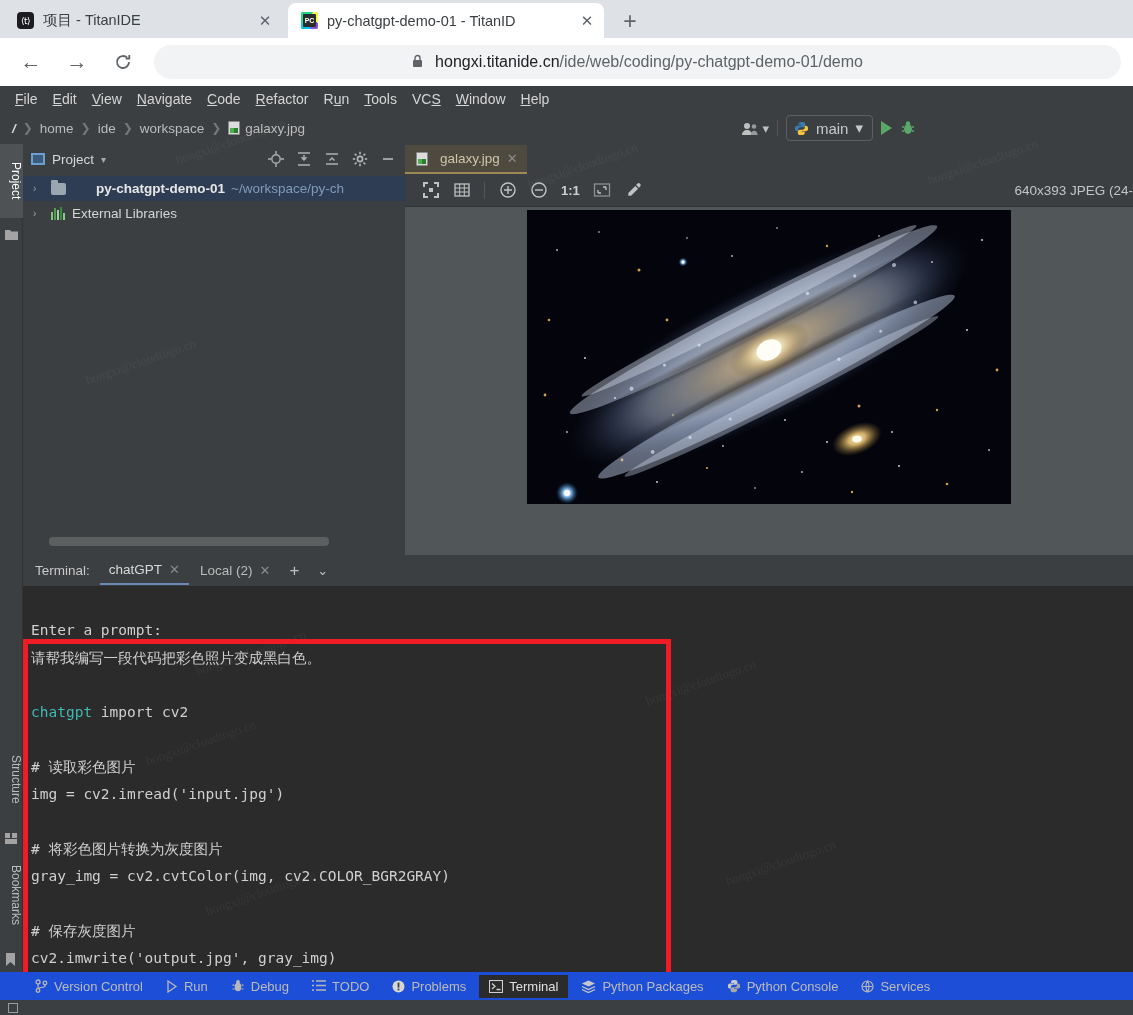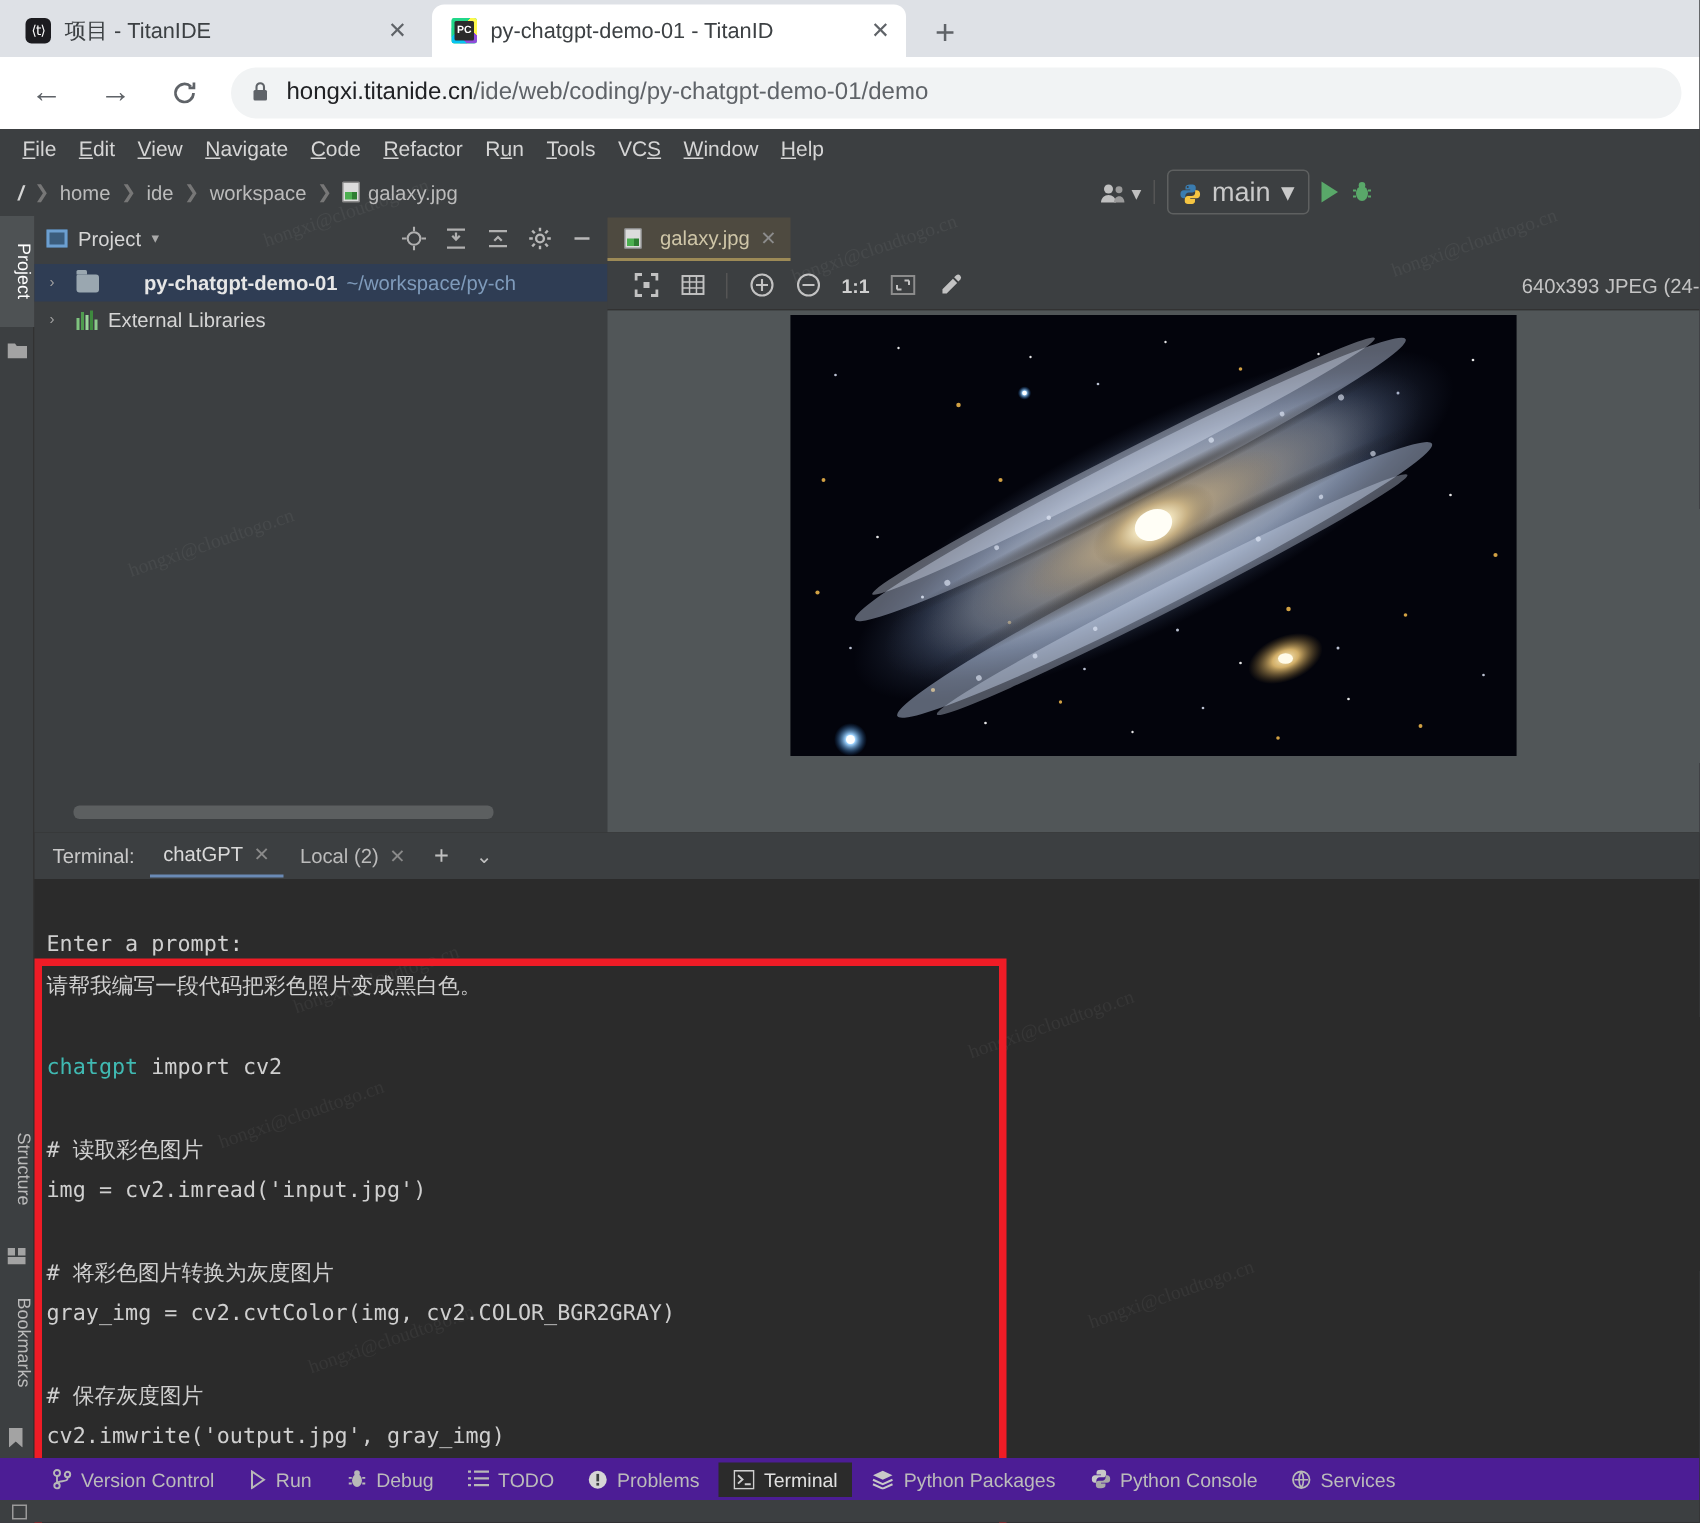--- a/index.html
+++ b/index.html
@@ -68,21 +68,21 @@
   }
   .navbtn {
     width: 38px; height: 38px; margin-left: 8px;
     display: flex; align-items: center; justify-content: center;
     font-size: 21px; color: #5f6368;
   }
   .navbtn.first { margin-left: 12px; }
   .omnibox {
     flex: 1; height: 34px; margin: 0 12px 0 12px;
     background: #f1f3f4; border-radius: 18px;
-    display: flex; align-items: center; padding: 0 14px; gap: 12px;
+    display: flex; align-items: center; padding: 0 14px; gap: 12px; justify-content: center;
   }
   .lock-ico { font-size: 13px; color: #5f6368; }
   .url { font-size: 16px; color: #202124; white-space: nowrap; }
   .url .dim { color: #5f6368; }
 
   
   .ide {
     position: absolute; left: 0; top: 86px; width: 922px; height: 929px;
     background: #3c3f41; color: #bbbbbb;
   }
@@ -113,21 +113,21 @@
     background: linear-gradient(90deg,#4caf50 0 55%, #2e7d32 55% 100%);
   }
   .toolbar-right {
     position: absolute; right: 0; top: 26px; height: 32px;
     display: flex; align-items: center; gap: 6px; padding-right: 6px;
   }
   .tb-icon { display: flex; align-items: center; gap: 3px; color: #c0c0c0; font-size: 13px; }
   .runcfg {
     display: flex; align-items: center; gap: 7px;
     border: 1px solid #5e6060; border-radius: 4px;
-    padding: 3px 9px 3px 7px; font-size: 18px; color: #c9c9c9;
+    padding: 3px 9px 3px 7px; font-size: 15px; color: #c9c9c9;
   }
   .py-ico {
     width: 15px; height: 15px; position: relative; flex: 0 0 15px;
   }
   .vsep { width: 1px; height: 16px; background: #555; margin: 0 2px; }
 
   
   .leftstrip {
     position: absolute; left: 0; top: 58px; width: 23px; height: 871px;
     background: #3c3f41; border-right: 1px solid #323232;
@@ -248,21 +248,21 @@
   }
   .termbody .kw { color: #40b9b2; }
   .redbox {
     position: absolute; left: 23px; top: 553px; width: 648px; height: 386px;
     border: 5px solid #ef1c26; pointer-events: none;
   }
 
   
   .statusbar {
     position: absolute; left: 0; top: 886px; width: 1133px; height: 28px;
-    background: #4c1d95; display: flex; align-items: center;
+    background: #1d4ed8; display: flex; align-items: center;
     padding-left: 25px; gap: 3px; font-size: 13px; color: #bbbbbb;
   }
   .sb {
     display: flex; align-items: center; gap: 6px; padding: 4px 10px;
     white-space: nowrap;
   }
   .sb.active { background: #2b2b2b; color: #e0e0e0; }
   .statusline {
     position: absolute; left: 0; top: 914px; width: 1133px; height: 15px;
     background: #3c3f41; font-size: 12.5px; color: #a8a8a8;

